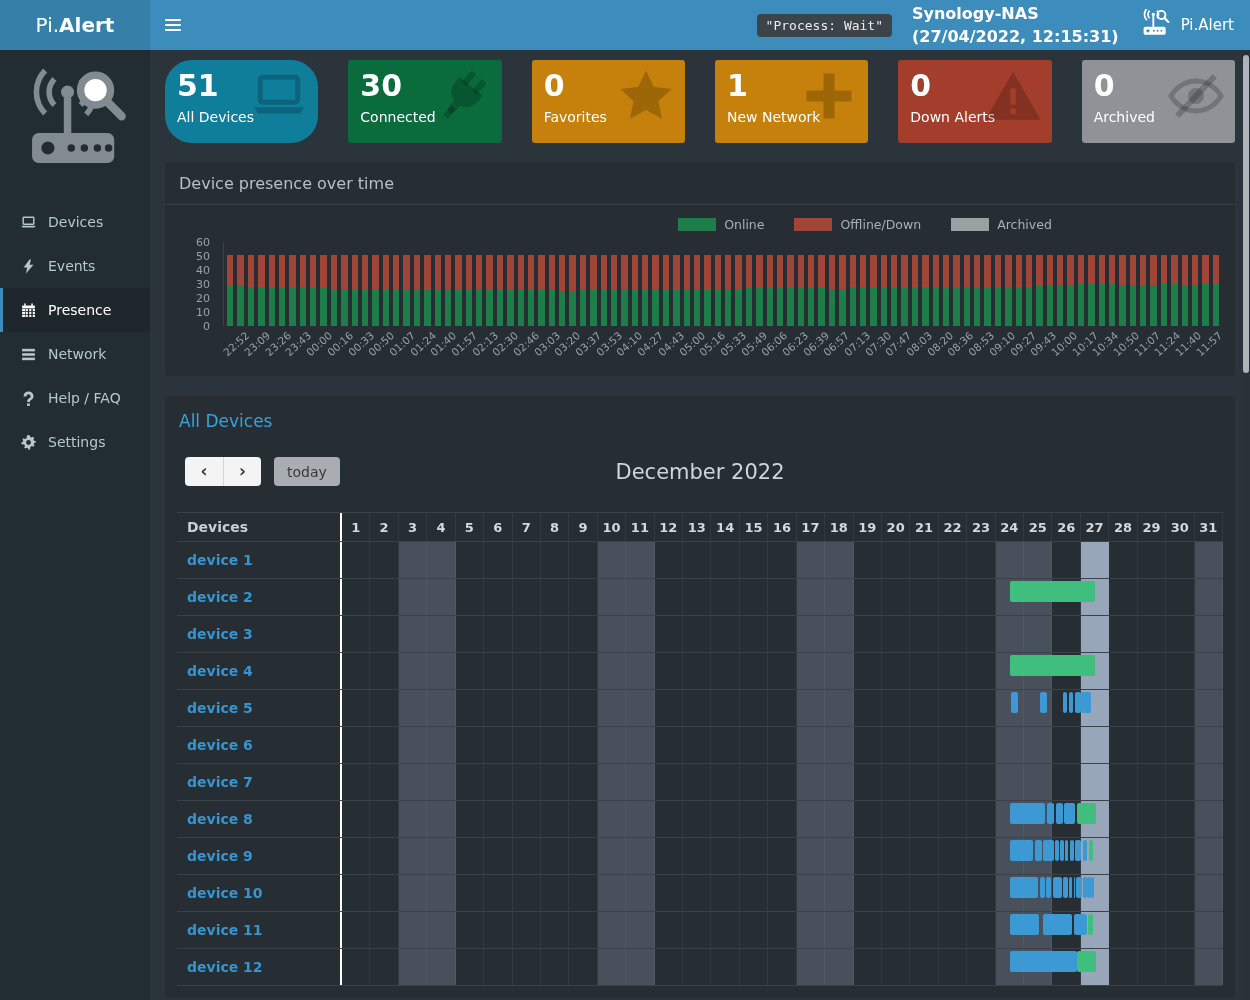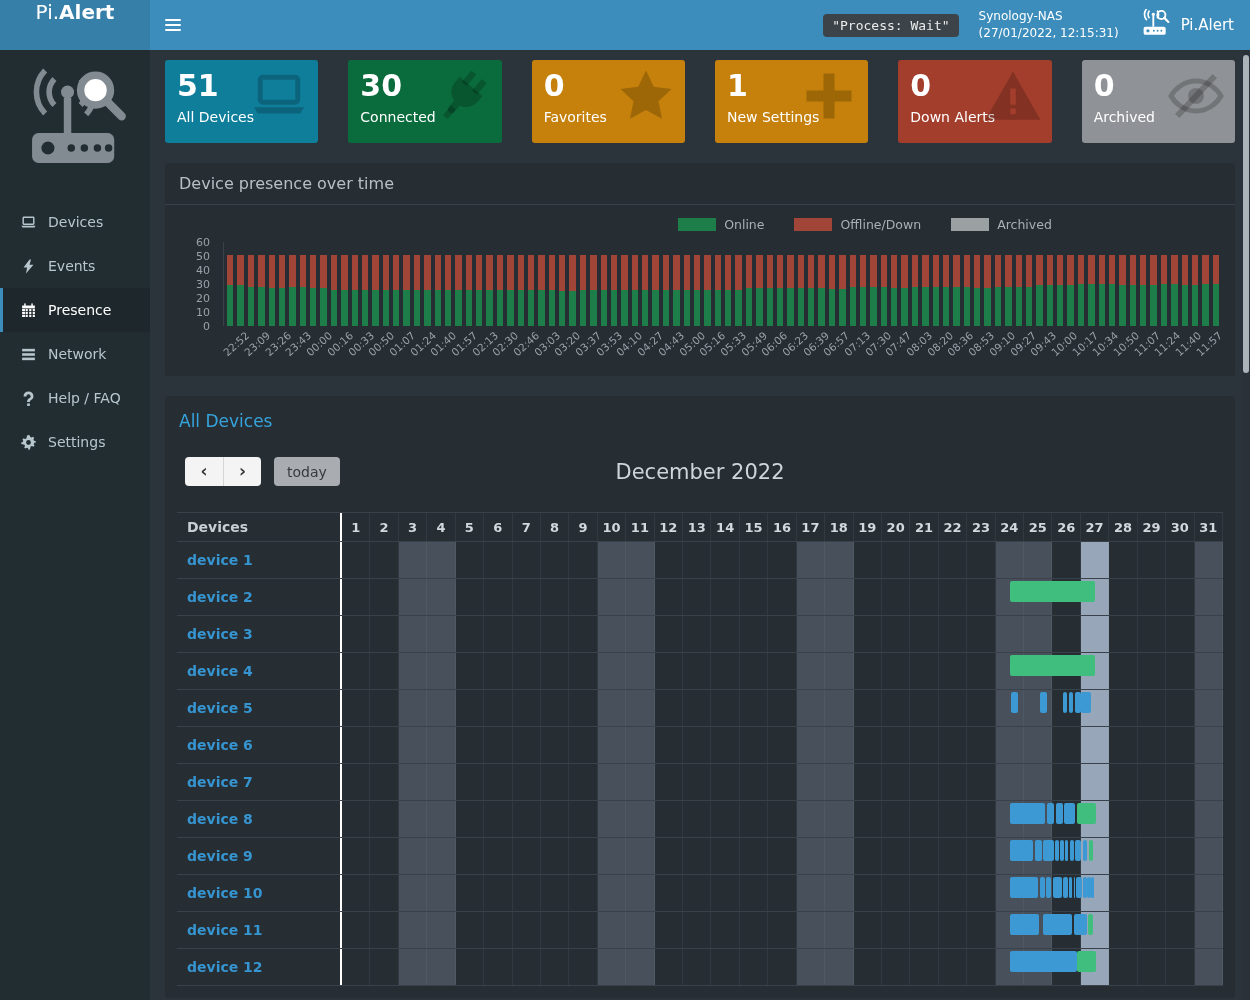--- a/index.html
+++ b/index.html
@@ -1,27 +1,27 @@
 <!DOCTYPE html>
 <html><head>
 <meta charset="utf-8">
 <style>
   * { margin:0; padding:0; box-sizing:border-box; }
   html,body { width:1250px; height:1000px; overflow:hidden; }
   body { background:#2c343b; font-family:"DejaVu Sans","Liberation Sans",sans-serif; color:#c7ccd1; }
 
   
   .navbar { position:fixed; top:0; left:0; width:1250px; height:50px; background:#3c8dbc; z-index:40; display:flex; align-items:stretch; }
-  .logo { width:150px; background:#367fa9; color:#fff; display:flex; justify-content:center; font-size:20px; }
+  .logo { width:150px; background:#367fa9; color:#fff; display:flex; align-items:center; justify-content:center; font-size:20px; }
   .logo b { font-weight:700; }
   .hamburger { width:46px; display:flex; flex-direction:column; justify-content:center; align-items:center; gap:3px; cursor:pointer; }
   .hamburger i { display:block; width:16px; height:2px; background:#fff; border-radius:1px; }
   .nav-right { margin-left:auto; display:flex; align-items:center; gap:20px; padding-right:16px; }
   .proc-badge { font-family:"DejaVu Sans Mono","Liberation Mono",monospace; font-size:13px; background:#3d4449; color:#ececec; padding:4px 9px; border-radius:4px; }
-  .host-block { font-size:12px; font-weight:400; color:#fff; line-height:1.45; }
+  .host-block { font-size:16px; font-weight:700; color:#fff; line-height:1.45; }
   .brand-link { display:flex; align-items:center; gap:8px; color:#fff; font-size:15px; }
   .brand-link svg { width:34px; height:28px; }
 
   
   .sidebar { position:fixed; top:50px; left:0; bottom:0; width:150px; background:#222d32; z-index:30; }
   .side-logo { display:flex; justify-content:center; padding:18px 0 28px; }
   .side-logo svg { width:112px; height:104px; }
   .menu-item { height:44px; display:flex; align-items:center; gap:11px; padding-left:17px; color:#b8c7ce; font-size:14px; border-left:3px solid transparent; cursor:pointer; }
   .menu-item.active { background:#1e282c; color:#fff; border-left-color:#3c8dbc; }
   .menu-item .icon { width:17px; height:17px; display:inline-flex; }
@@ -100,21 +100,21 @@
     </div>
   <div class="hamburger">
       <i></i>
       <i></i>
       <i></i>
     </div>
   <div class="nav-right">
     <span class="proc-badge">"Process: Wait"</span>
     <div class="host-block">
       <div>Synology-NAS</div>
-      <div>(27/01/2022, 12:15:31)</div>
+      <div>(27/04/2022, 12:15:31)</div>
     </div>
     <div class="brand-link">
       <span class="icon">
         <svg viewBox="0 0 120 104" fill="none" stroke="#fff">
           <rect x="14" y="66" width="82" height="30" rx="7" fill="#fff" stroke="none"></rect>
           <circle cx="30" cy="81" r="6" fill="#3c8dbc" stroke="none"></circle>
           <circle cx="52" cy="81" r="3.5" fill="#3c8dbc" stroke="none"></circle>
             <circle cx="66" cy="81" r="3.5" fill="#3c8dbc" stroke="none"></circle>
             <circle cx="80" cy="81" r="3.5" fill="#3c8dbc" stroke="none"></circle>
           <line x1="50" y1="66" x2="50" y2="26" stroke-width="7"></line>
@@ -207,21 +207,21 @@
         </span>
         <span>Settings</span>
       </div>
     </div>
 </div>
 
 <div class="content">
   <h1 class="page-title">Presence by Device</h1>
 
   <div class="boxes">
-      <div class="box" style="background: rgb(15, 126, 155);">
+      <div class="box" style="background: rgb(15, 126, 155); border-radius: 27px;">
         <div class="num">51</div>
         <div class="lbl">All Devices</div>
         <div class="bicon"><svg viewBox="0 0 24 24" fill="currentColor">
             <rect x="4.5" y="4.5" width="15" height="10" rx="1" fill="none" stroke="currentColor" stroke-width="2"></rect>
             <path d="M2 16.5h20l-1.5 2.5h-17z"></path>
           </svg></div>
       </div>
       <div class="box" style="background: rgb(10, 108, 61);">
         <div class="num">30</div>
         <div class="lbl">Connected</div>
@@ -234,21 +234,21 @@
       </div>
       <div class="box" style="background: rgb(197, 129, 11);">
         <div class="num">0</div>
         <div class="lbl">Favorites</div>
         <div class="bicon"><svg viewBox="0 0 24 24" fill="currentColor">
             <path d="M12 1.8l3.1 6.5 7.1.9-5.2 4.9 1.4 7-6.4-3.5-6.4 3.5 1.4-7L1.8 9.2l7.1-.9z"></path>
           </svg></div>
       </div>
       <div class="box" style="background: rgb(197, 129, 11);">
         <div class="num">1</div>
-        <div class="lbl">New Settings</div>
+        <div class="lbl">New Network</div>
         <div class="bicon"><svg viewBox="0 0 24 24" fill="currentColor">
             <path d="M9.8 3h4.4v6.8H21v4.4h-6.8V21H9.8v-6.8H3V9.8h6.8z"></path>
           </svg></div>
       </div>
       <div class="box" style="background: rgb(164, 62, 44);">
         <div class="num">0</div>
         <div class="lbl">Down Alerts</div>
         <div class="bicon"><svg viewBox="0 0 24 24" fill="currentColor">
             <path d="M12 2.2 23 21.5H1z"></path>
             <rect x="10.9" y="9" width="2.2" height="6.5" fill="rgba(164,62,44,1)"></rect>

